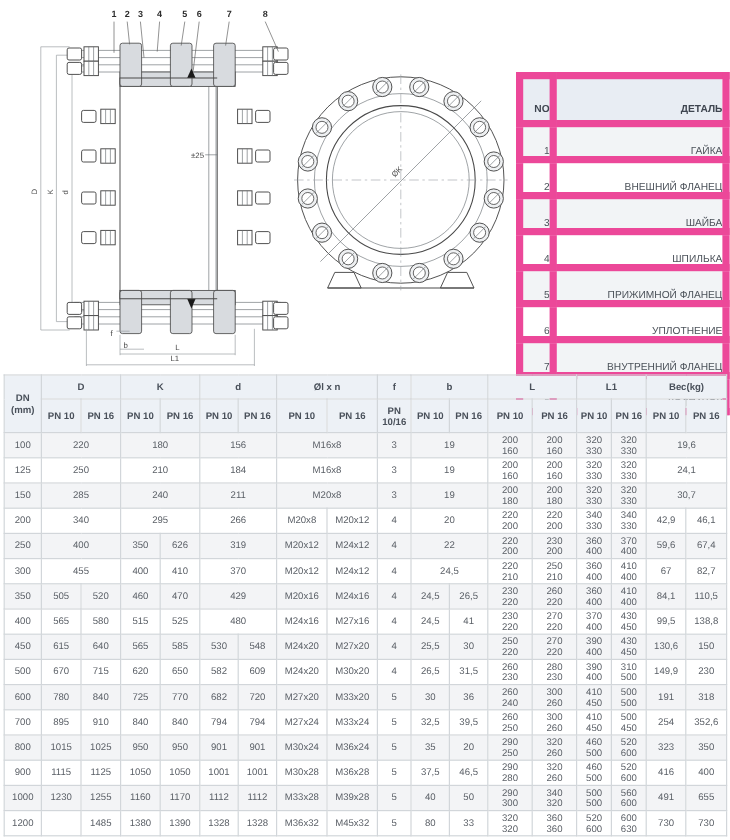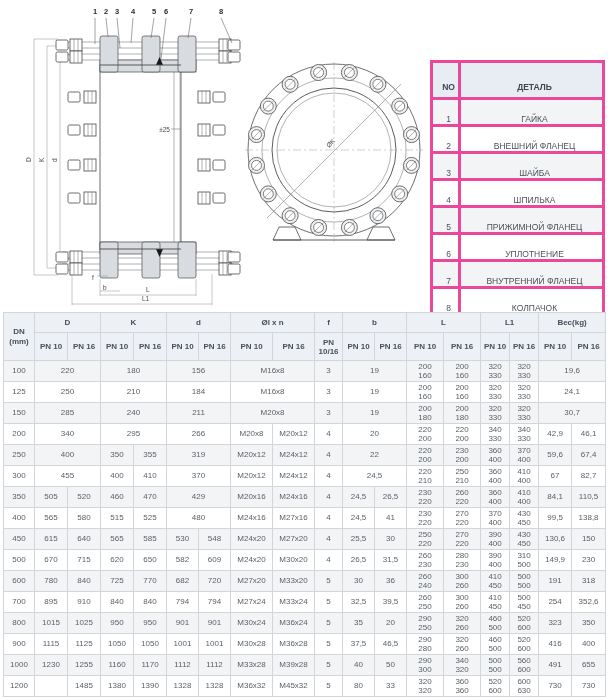--- a/index.html
+++ b/index.html
@@ -27,21 +27,21 @@
   #dim-table tbody tr:nth-child(odd){background:#f3f4f6;}
   #dim-table td div{line-height:9.5px;}
   #dim-table thead th div{line-height:9.5px;}
 
   
   #parts-table{
     border-collapse:collapse;table-layout:fixed;width:172px;
     font-size:8.5px;color:#4c525a;
   }
   #parts-table th,#parts-table td{
-    border:3px solid #ec4899;text-align:center;vertical-align:middle;
+    border:6px solid #ec4899;text-align:right;vertical-align:middle;
     padding:14px 0 0 6px;overflow:hidden;
   }
   #parts-table th{
     background:#e8edf3;color:#3f4650;font-weight:bold;height:20px;font-size:8.5px;
   }
   #parts-table tbody tr{height:23px;background:#ffffff;}
   #parts-table tbody tr:nth-child(odd){background:#f2f4f6;}
 
   
   .ln{stroke:#4a4a4a;stroke-width:0.9;fill:none;}
@@ -580,21 +580,21 @@
         <td colspan="1">
           <div>250</div>
         </td>
         <td colspan="2">
           <div>400</div>
         </td>
         <td colspan="1">
           <div>350</div>
         </td>
         <td colspan="1">
-          <div>355</div>
+          <div>626</div>
         </td>
         <td colspan="2">
           <div>319</div>
         </td>
         <td colspan="1">
           <div>M20x12</div>
         </td>
         <td colspan="1">
           <div>M24x12</div>
         </td>

